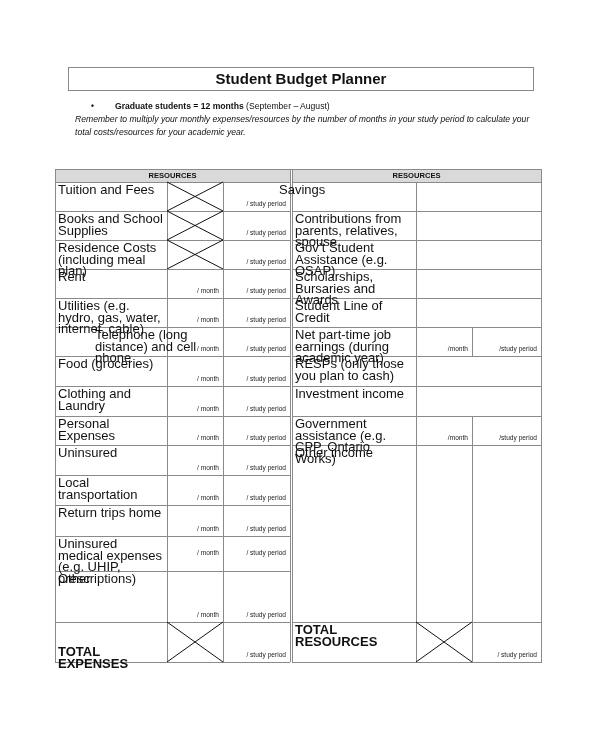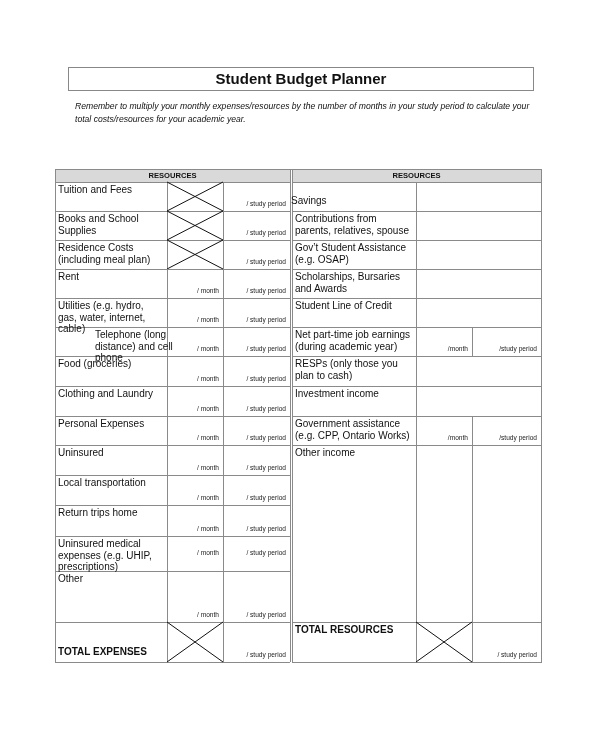--- a/index.html
+++ b/index.html
@@ -9,33 +9,34 @@
                border: 1px solid #888; text-align: center; font-weight: bold; font-size: 15px;
                line-height: 22px; }
   .intro { position: absolute; left: 75px; top: 100px; width: 470px; font-size: 8.6px; line-height: 13px; }
   .intro ul { margin: 0; padding: 0 0 0 40px; list-style: none; }
   .intro li { position: relative; }
   .intro li::before { content: "•"; position: absolute; left: -24px; font-weight: bold; }
   .intro .note { font-style: italic; }
   .line { position: absolute; background: #8a8a8a; }
   .hdr { position: absolute; top: 170px; height: 12px; background: #d9d9d9; font-size: 7.6px;
          font-weight: bold; text-align: center; line-height: 12px; }
-  .cell-label { position: absolute; font-size: 10px; line-height: 11.5px; padding: 0 3px; }
+  .cell-label { position: absolute; font-size: 13px; line-height: 11.5px; padding: 0 3px; }
   .cell-label.bold { font-weight: bold; }
   .unit { position: absolute; font-size: 6.6px; text-align: right; color: #222; }
   svg.xmark { position: absolute; overflow: visible; }
   svg.xmark line { stroke: #111; stroke-width: 1; }
 </style>
 </head>
 <body>
 
 <div class="title-box">Student Budget Planner</div>
 
 <div class="intro">
   <ul>
+    <li><b>Graduate students = 12 months</b><span> (September – August)</span></li>
   </ul>
   <div class="note">Remember to multiply your monthly expenses/resources by the number of months in your study period to calculate your total costs/resources for your academic year.</div>
 </div>
 
 <div id="table-root">
     <div class="hdr" style="left: 55px; width: 235px;">RESOURCES</div>
     <div class="hdr" style="left: 292px; width: 249px; text-align: center;">RESOURCES</div>
     <div class="line" style="left: 55px; top: 169px; width: 487px; height: 1px;"></div>
     <div class="line" style="left: 55px; top: 182px; width: 235px; height: 1px;"></div>
     <div class="line" style="left: 292px; top: 182px; width: 249px; height: 1px;"></div>
@@ -140,21 +141,21 @@
     <div class="line" style="left: 167px; top: 622px; width: 1px; height: 40px;"></div>
     <div class="line" style="left: 223px; top: 622px; width: 1px; height: 40px;"></div>
     <div class="cell-label bold" style="left: 55px; top: 646px; width: 106px;">TOTAL EXPENSES</div>
     <svg class="xmark" width="56" height="40" style="left: 167px; top: 622px;">
       <line x1="0" y1="0" x2="56" y2="40"></line>
       <line x1="56" y1="0" x2="0" y2="40"></line>
     </svg>
     <div class="unit" style="left: 223px; width: 63px; top: 651px;">/ study period</div>
     <div class="line" style="left: 292px; top: 211px; width: 249px; height: 1px;"></div>
     <div class="line" style="left: 416px; top: 182px; width: 1px; height: 29px;"></div>
-    <div class="cell-label" style="left: 288px; top: 184px; width: 118px; margin-top: 11px;">Savings</div>
+    <div class="cell-label" style="left: 276px; top: 184px; width: 118px;">Savings</div>
     <div style="position: absolute; left: 417px; top: 183px; width: 123px; height: 27px;"></div>
     <div class="line" style="left: 292px; top: 240px; width: 249px; height: 1px;"></div>
     <div class="line" style="left: 416px; top: 211px; width: 1px; height: 29px;"></div>
     <div class="cell-label" style="left: 292px; top: 213px; width: 118px;">Contributions from parents, relatives, spouse</div>
     <div style="position: absolute; left: 417px; top: 212px; width: 123px; height: 27px;"></div>
     <div class="line" style="left: 292px; top: 269px; width: 249px; height: 1px;"></div>
     <div class="line" style="left: 416px; top: 240px; width: 1px; height: 29px;"></div>
     <div class="cell-label" style="left: 292px; top: 242px; width: 118px;">Gov’t Student Assistance (e.g. OSAP)</div>
     <div style="position: absolute; left: 417px; top: 241px; width: 123px; height: 27px;"></div>
     <div class="line" style="left: 292px; top: 298px; width: 249px; height: 1px;"></div>

